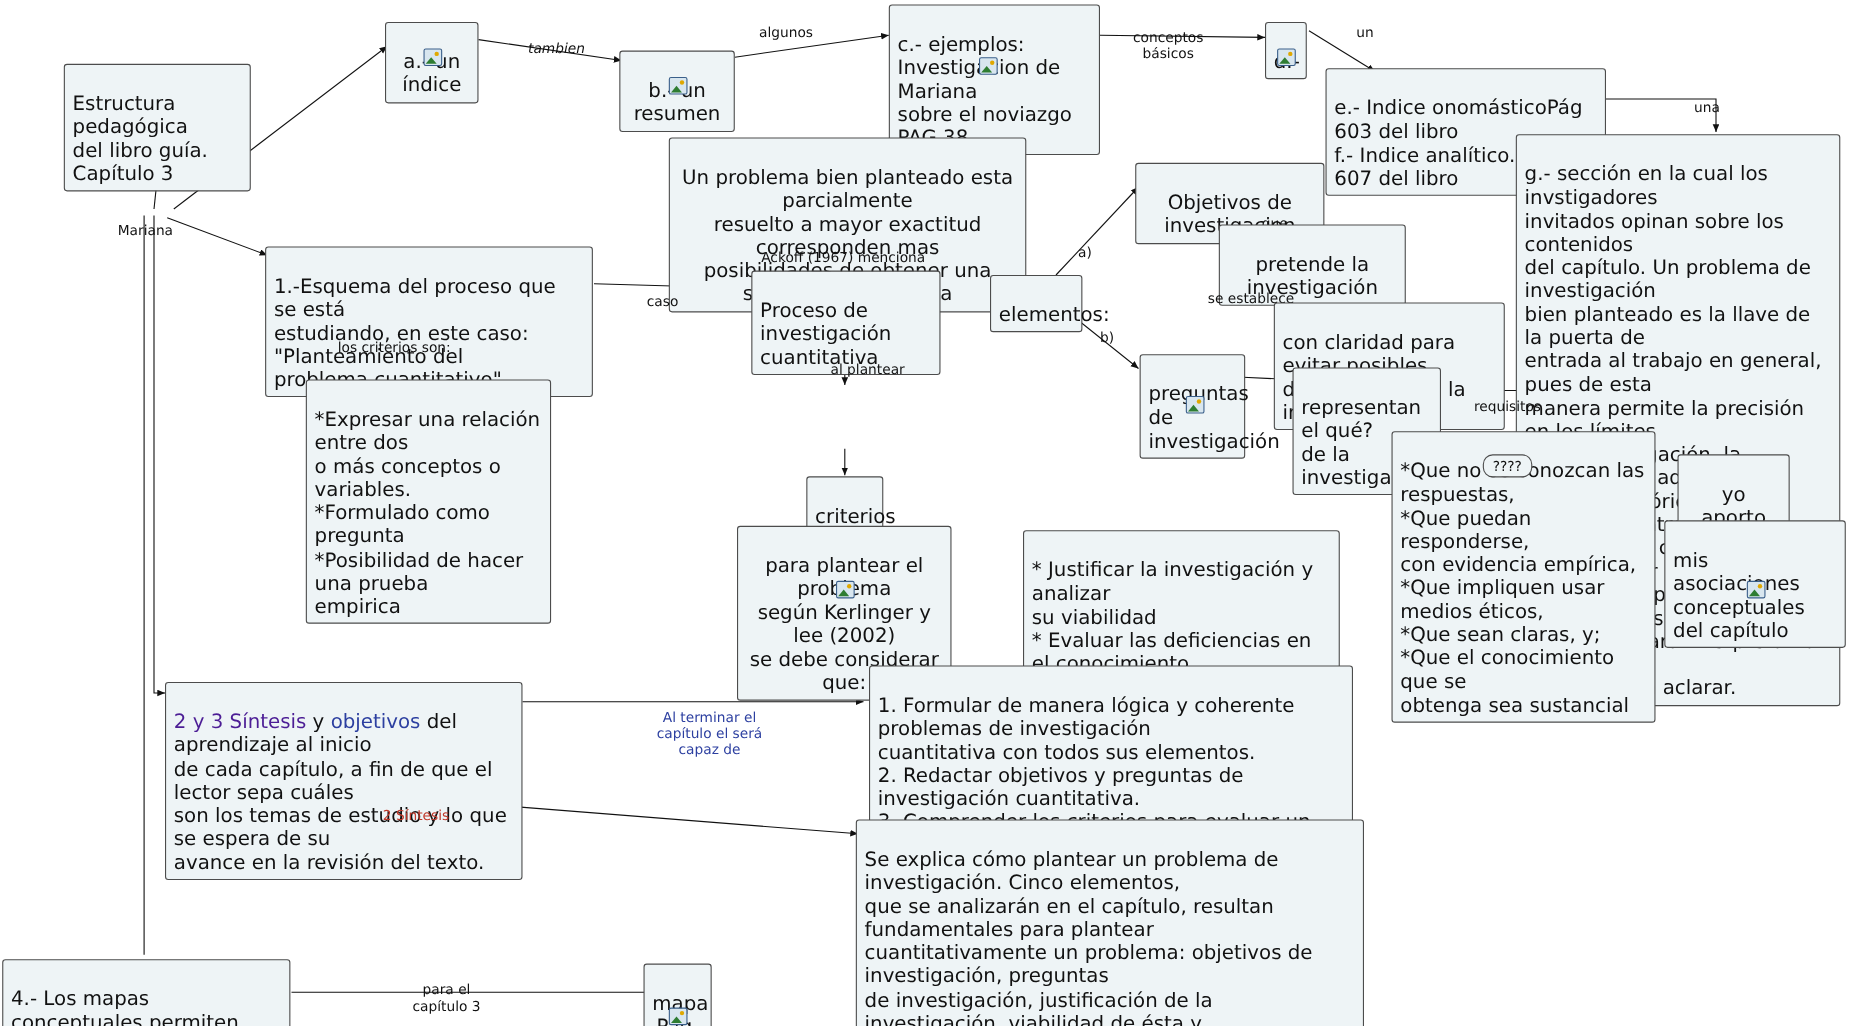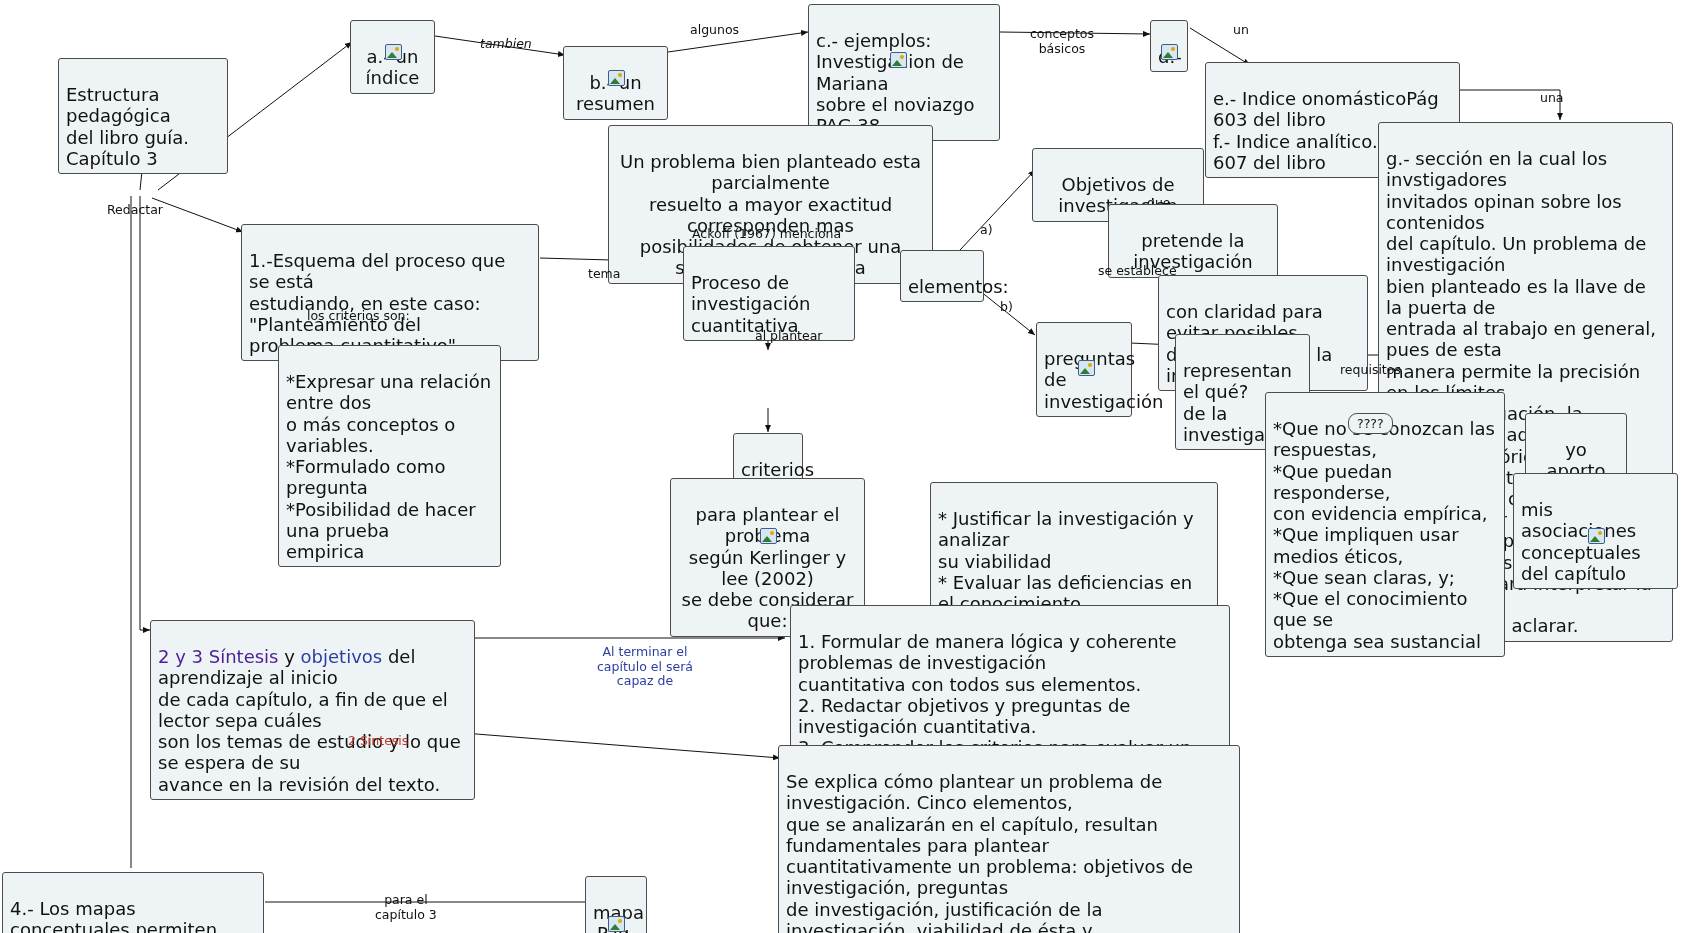--- a/index.html
+++ b/index.html
@@ -160,21 +160,21 @@
       <path d="M265,902 L595,902" marker-end="url(#arrow)"></path>
     </g>
   </svg>
 
   <div class="node" style="left:58px; top:58px; width:170px;">
     <span>Estructura pedagógica
 del libro guía. Capítulo 3</span>
   </div>
 
   <div class="lbl" style="left:107px; top:188px;">
-    <span>Redactar</span>
+    <span>Mariana</span>
   </div>
 
   <div class="node" style="left:350px; top:20px; width:85px; text-align:center;">
     <span>a.- un índice</span>
   </div>
   <div class="icon-img" style="left:385px; top:44px;"></div>
 
   <div class="lbl" style="left:480px; top:22px;font-style:italic;">
     <span>tambien</span>
   </div>
@@ -243,21 +243,21 @@
     <span>Ackoff (1967) menciona</span>
   </div>
 
   <div class="node" style="left:241px; top:224px; width:298px;">
     <span>1.-Esquema del proceso que se está
 estudiando, en este caso: "Planteamiento del
 problema cuantitativo"</span>
   </div>
 
   <div class="lbl" style="left:588px; top:252px;">
-    <span>tema</span>
+    <span>caso</span>
   </div>
 
   <div class="lbl" style="left:307px; top:294px;">
     <span>los criterios son:</span>
   </div>
 
   <div class="node" style="left:278px; top:345px; width:223px;">
     <span>*Expresar una relación entre dos
 o más conceptos o variables.
 *Formulado como pregunta

